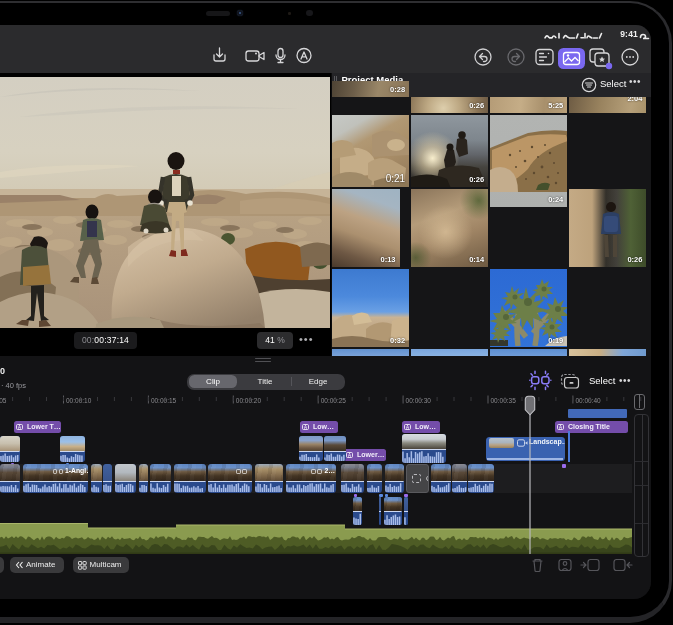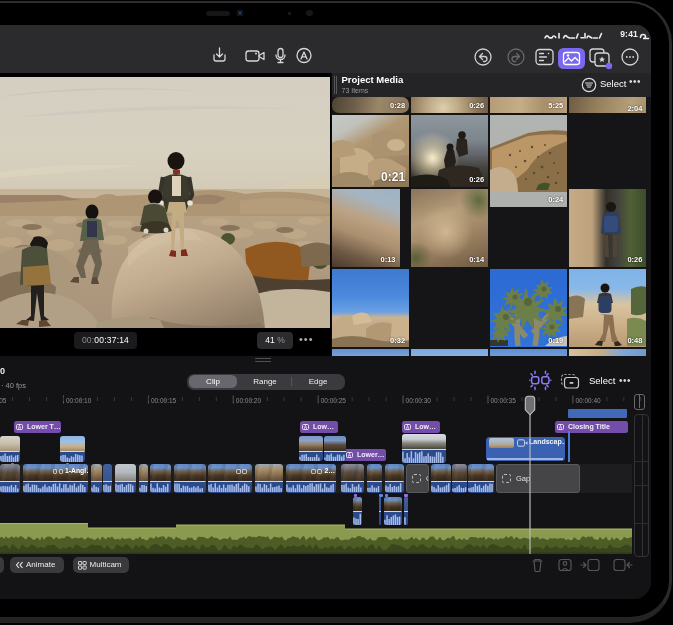--- a/index.html
+++ b/index.html
@@ -216,43 +216,43 @@
 <div class="abs" style="left:10px;top:1px;color:#fff;font-size:9.5px;font-weight:bold;">Project Media</div>
 <div class="abs" style="left:10px;top:13.5px;color:#98989d;font-size:7px;">73 Items</div>
 <svg class="abs" style="left:249.5px;top:4px;" width="16" height="16" viewBox="0 0 16 16">
 <circle cx="8" cy="8" r="6.7" fill="none" stroke="#d8d8da" stroke-width="1.2"></circle>
 <path d="M4.5,6 h7 M5.5,8 h5 M6.5,10 h3" stroke="#d8d8da" stroke-width="1.1" stroke-linecap="round"></path>
       </svg>
 <div class="abs" style="left:268.5px;top:5px;color:#fff;font-size:9.5px;">Select</div>
 <div class="abs" style="left:297.5px;top:3px;color:#d8d8da;font-size:10px;letter-spacing:0.5px;">•••</div>
 </div>
 
-<div class="abs" style="left:331.5px;top:72.0px;width:77.6px;height:15.5px;background:linear-gradient(100deg,#4e4334 0%,#6e5f4a 30%,#9a8768 60%,#887356 100%);overflow:hidden;border-radius:7px;">
+<div class="abs" style="left:331.5px;top:56px;width:77.6px;height:15.5px;background:linear-gradient(100deg,#4e4334 0%,#6e5f4a 30%,#9a8768 60%,#887356 100%);overflow:hidden;">
       <div style="position:absolute;right:4px;bottom:2.5px;color:#fff;font-size:7.5px;font-weight:bold;text-shadow:0 0 2px rgba(0,0,0,0.8);">0:28</div>
     </div>
 <div class="abs" style="left:410.6px;top:72.0px;width:77.6px;height:15.5px;background:radial-gradient(circle at 42% 70%,#ddceac 0%,#bda883 35%,#8a7456 75%,#6e5c46 100%);overflow:hidden;">
       <div style="position:absolute;right:4px;bottom:2.5px;color:#fff;font-size:7.5px;font-weight:bold;text-shadow:0 0 2px rgba(0,0,0,0.8);">0:26</div>
     </div>
 <div class="abs" style="left:489.7px;top:72.0px;width:77.6px;height:15.5px;background:linear-gradient(95deg,#b59c77 0%,#c5ad87 40%,#a8906c 70%,#b89f79 100%);overflow:hidden;">
       <div style="position:absolute;right:4px;bottom:2.5px;color:#fff;font-size:7.5px;font-weight:bold;text-shadow:0 0 2px rgba(0,0,0,0.8);text-align:center;">5:25</div>
     </div>
 <div class="abs" style="left:568.8px;top:72.0px;width:77.6px;height:15.5px;background:linear-gradient(100deg,#6e5c44 0%,#98825e 40%,#b6a07a 80%,#a8926a 100%);overflow:hidden;">
-      <div style="position:absolute;right:4px;bottom:0;color:#fff;font-size:7.5px;font-weight:bold;text-shadow:0 0 2px rgba(0,0,0,0.8);text-align:center;">2:04</div>
+      <div style="position:absolute;right:4px;bottom:10px;color:#fff;font-size:7.5px;font-weight:bold;text-shadow:0 0 2px rgba(0,0,0,0.8);text-align:center;">2:04</div>
     </div>
 <div class="abs" style="left:331.5px;top:89.5px;width:77.6px;height:72.0px;background:linear-gradient(150deg,#c6c9c6 0%,#c0c1bb 20%,#b19873 38%,#a98e68 62%,#8f775a 100%);overflow:hidden;">
       <svg width="77.6" height="77.5" viewBox="0 0 77.6 77.5" style="position:absolute;left:0;top:0;">
 <path d="M40,20 q14,-8 26,-2 l12,8 v14 l-38,2 z" fill="#ab9270"></path>
 <path d="M8,40 q10,-10 22,-6 q10,3 13,12 l-3,14 -32,2 z" fill="#c5ad88"></path>
 <path d="M36,48 q12,-8 24,-3 l14,8 -2,16 -36,1 z" fill="#b89f7a"></path>
 <path d="M0,62 q14,-8 30,-3 l10,7 -2,12 h-38 z" fill="#a08a68"></path>
 <path d="M42,66 q14,-6 30,-1 l6,5 -1,8 h-35 z" fill="#8f7857"></path>
 <ellipse cx="64" cy="30" rx="9" ry="6" fill="#c9b28c"></ellipse>
 <path d="M0,28 q10,-6 20,0 l4,12 -24,4 z" fill="#b59c76"></path>
 </svg>
-      <div style="position:absolute;right:4px;bottom:2.5px;color:#fff;font-size:12px;font-weight:bold;text-shadow:0 0 2px rgba(0,0,0,0.8);">0:21</div>
+      <div style="position:absolute;right:4px;bottom:2.5px;color:#fff;font-size:10px;font-weight:normal;text-shadow:0 0 2px rgba(0,0,0,0.8);">0:21</div>
     </div>
 <div class="abs" style="left:410.6px;top:89.5px;width:77.6px;height:72.0px;background:radial-gradient(circle at 28% 60%, rgba(248,238,205,1) 0%, rgba(230,212,170,0.6) 16%, rgba(0,0,0,0) 38%),linear-gradient(180deg,#8f979e 0%,#7e868d 35%,#62656a 55%,#46443f 72%,#2e2b26 100%);overflow:hidden;">
       <svg width="77.6" height="77.5" viewBox="0 0 77.6 77.5" style="position:absolute;left:0;top:0;">
 <path d="M36,35 q4,-3 7,0 l2,12 -4,10 -6,0 -2,-12 z" fill="#241f1a"></path>
 <circle cx="39" cy="32" r="3.5" fill="#1c1813"></circle>
 <path d="M46,24 l6,-2 4,3 1,14 -9,3 -3,-8 z" fill="#2a241e"></path>
 <circle cx="51" cy="20" r="3.8" fill="#201b15"></circle>
 <path d="M28,55 q20,-8 40,-2 l10,24 h-55 z" fill="#2e2820"></path>
 <path d="M0,62 q18,-6 36,2 l6,14 h-42 z" fill="#1f1b15"></path>
 </svg>
@@ -329,46 +329,33 @@
 <circle cx="38" cy="33" r="4"></circle>
           <circle cx="16" cy="48" r="3"></circle>
           <circle cx="68" cy="40" r="3"></circle>
 <circle cx="54" cy="20" r="2.5"></circle>
           <circle cx="25" cy="28" r="2.5"></circle>
           <circle cx="62" cy="58" r="2.5"></circle>
 </g>
 </svg>
       <div style="position:absolute;right:4px;bottom:2.5px;color:#fff;font-size:7.5px;font-weight:bold;text-shadow:0 0 2px rgba(0,0,0,0.8);">0:19</div>
     </div>
-<div class="abs" style="left:568.8px;top:243.5px;width:77.6px;height:78.5px;background:linear-gradient(180deg,#7fb3e8 0%,#88b8e8 25%,#d9c3a0 45%,#cdb28b 70%,#b89a73 100%);overflow:hidden;">
-      <svg width="77.6" height="77.5" viewBox="0 0 77.6 77.5" style="position:absolute;left:0;top:0;">
-<path d="M62,20 q8,-4 15,-2 v26 q-8,4 -15,1 z" fill="#55663a"></path>
-<path d="M58,50 q10,-3 19,2 v25 h-19 z" fill="#7a8a50"></path>
-<path d="M0,28 q10,-4 16,2 l-2,18 -14,2 z" fill="#8a7456"></path>
-<circle cx="36" cy="19" r="4.5" fill="#1a1410"></circle>
-<path d="M30,25 q6,-3 12,0 l2,9 -16,0 z" fill="#3e3428"></path>
-<rect x="29.5" y="27" width="13" height="17" rx="4" fill="#2c3e62"></rect>
-<path d="M31,45 l4,1 -1,18 -4,8 6,1 4,-18 3,18 6,-1 -3,-8 -2,-18 z" fill="#8a7050"></path>
-<path d="M29,72 l-3,4 7,1 1,-5 z M45,73 l1,5 7,-2 -4,-4 z" fill="#33291e"></path>
-</svg>
-      <div style="position:absolute;right:4px;bottom:2.5px;color:#fff;font-size:7.5px;font-weight:bold;text-shadow:0 0 2px rgba(0,0,0,0.8);">0:48</div>
-    </div>
 <div class="abs" style="left:331.5px;top:324.0px;width:77.6px;height:7.0px;background:linear-gradient(180deg,#6292d0,#7aa2d8);overflow:hidden;"></div>
 <div class="abs" style="left:410.6px;top:324.0px;width:77.6px;height:7.0px;background:linear-gradient(180deg,#7aa6de,#8ab2e2);overflow:hidden;"></div>
 <div class="abs" style="left:489.7px;top:324.0px;width:77.6px;height:7.0px;background:linear-gradient(180deg,#5d8fd2,#6f9cd8);overflow:hidden;"></div>
 <div class="abs" style="left:568.8px;top:324.0px;width:77.6px;height:7.0px;background:linear-gradient(90deg,#d8c29c 0%,#c8ae84 40%,#7fa6d8 70%,#6f9ace 100%);overflow:hidden;"></div>
 <div class="abs" style="left:0;top:331px;width:651px;height:243px;background:#131315;"></div>
 <div class="abs" style="left:255px;top:332.5px;width:16px;height:1.5px;background:#505054;border-radius:1px;"></div>
 <div class="abs" style="left:255px;top:335.5px;width:16px;height:1.5px;background:#505054;border-radius:1px;"></div>
 <div class="abs" style="left:0;top:341px;color:#ececec;font-size:9px;font-weight:bold;">0</div>
 <div class="abs" style="left:1px;top:356px;color:#98989d;font-size:7.5px;">· 40 fps</div>
 <div class="abs" style="left:187px;top:348.5px;width:158px;height:16px;background:#3b3b3f;border-radius:7px;">
  <div style="position:absolute;left:2px;top:1.5px;width:48px;height:13px;background:#67676d;border-radius:5.5px;"></div>
  <div style="position:absolute;left:2px;top:0;width:48px;height:16px;color:#fff;font-size:8px;line-height:16px;text-align:center;">Clip</div>
- <div style="position:absolute;left:52px;top:0;width:52px;height:16px;color:#f0f0f0;font-size:8px;line-height:16px;text-align:center;">Range</div>
+ <div style="position:absolute;left:52px;top:0;width:52px;height:16px;color:#f0f0f0;font-size:8px;line-height:16px;text-align:center;">Title</div>
  <div style="position:absolute;left:104px;top:3.5px;width:1px;height:9px;background:#55555a;"></div>
  <div style="position:absolute;left:106px;top:0;width:50px;height:16px;color:#f0f0f0;font-size:8px;line-height:16px;text-align:center;">Edge</div>
 </div>
 <svg class="abs" style="left:529px;top:343.5px;" width="23" height="23" viewBox="0 0 23 23">
 <g stroke="#8a7cf8" stroke-width="1.5" fill="none">
 <rect x="2.6" y="7.8" width="7.2" height="7" rx="2.2"></rect>
 <rect x="12.8" y="7.8" width="7.2" height="7" rx="2.2"></rect>
 <path d="M6,2.2 v2.2 M6,18.2 v2.2 M16.5,2.2 v2.2 M16.5,18.2 v2.2 M0.8,11.3 h0.1 M21.8,11.3 h0.1 M2,4.8 l1.4,1.4 M19.2,4.8 l-1.4,1.4 M2,17.8 l1.4,-1.4 M19.2,17.8 l-1.4,-1.4" stroke-linecap="round"></path>
 </g>
     </svg>
@@ -642,24 +629,20 @@
       <div style="position:absolute;left:0;top:0;width:26px;height:17.099999999999998px;background:repeating-linear-gradient(100deg, rgba(30,22,14,0.10) 0 4px, rgba(255,255,255,0.03) 4px 8px, rgba(0,0,0,0) 8px 14px),linear-gradient(180deg,#5f87c4 0%,#6a90c8 22%,#6e5a42 45%,#443524 70%,#32251a 100%);"></div>
       <svg style="position:absolute;left:0;top:17.099999999999998px;" width="26" height="11.400000000000002" viewBox="0 0 26 11.400000000000002">
         <rect width="26" height="1" fill="#ccd8f2"></rect>
         <path d="M0.2,11.4 h1.5 v-4.3 h-1.5 z M2.3,11.4 h1.5 v-5.0 h-1.5 z M4.4,11.4 h1.5 v-5.5 h-1.5 z M6.5,11.4 h1.5 v-8.7 h-1.5 z M8.6,11.4 h1.5 v-6.5 h-1.5 z M10.7,11.4 h1.5 v-7.7 h-1.5 z M12.8,11.4 h1.5 v-4.4 h-1.5 z M14.9,11.4 h1.5 v-6.6 h-1.5 z M17.0,11.4 h1.5 v-8.4 h-1.5 z M19.1,11.4 h1.5 v-6.7 h-1.5 z M21.2,11.4 h1.5 v-8.9 h-1.5 z M23.3,11.4 h1.5 v-8.6 h-1.5 z " fill="#a8bce8"></path>
       </svg>
     </div>
 <div class="abs" style="left:406px;top:439px;width:22.5px;height:28.5px;background:#454547;border-radius:3px;border:1px solid #5a5a5e;overflow:hidden;">
       <div style="position:absolute;left:5px;top:9px;width:9px;height:9px;border:1.1px dashed #b8b8bc;border-radius:2px;"></div>
       <div style="position:absolute;left:19px;top:0;height:28.5px;line-height:28.5px;color:#e2e2e4;font-size:7.5px;">G</div>
     </div>
-<div class="abs" style="left:496px;top:439px;width:84px;height:28.5px;background:#454547;border-radius:3px;border:1px solid #5a5a5e;overflow:hidden;">
-      <div style="position:absolute;left:5px;top:9px;width:9px;height:9px;border:1.1px dashed #b8b8bc;border-radius:2px;"></div>
-      <div style="position:absolute;left:19px;top:0;height:28.5px;line-height:28.5px;color:#e2e2e4;font-size:7.5px;">Gap</div>
-    </div>
 <div class="abs" style="left:352.5px;top:471.5px;width:9.5px;height:28.0px;background:#2a4a8c;border-radius:2.5px;overflow:hidden;">
       <div style="position:absolute;left:0;top:0;width:9.5px;height:14.0px;background:repeating-linear-gradient(100deg, rgba(30,22,14,0.10) 0 4px, rgba(255,255,255,0.03) 4px 8px, rgba(0,0,0,0) 8px 14px),linear-gradient(180deg,#5f87c4 0%,#6a90c8 22%,#6e5a42 45%,#443524 70%,#32251a 100%);"></div>
       <svg style="position:absolute;left:0;top:14.0px;" width="9.5" height="14.0" viewBox="0 0 9.5 14.0">
         <rect width="9.5" height="1" fill="#ccd8f2"></rect>
         <path d="M0.2,14.0 h1.5 v-7.6 h-1.5 z M2.3,14.0 h1.5 v-6.5 h-1.5 z M4.4,14.0 h1.5 v-6.1 h-1.5 z M6.5,14.0 h1.5 v-11.2 h-1.5 z " fill="#a8bce8"></path>
       </svg>
     </div>
 <div class="abs" style="left:379px;top:471.5px;width:2px;height:28.0px;background:#2a4a8c;border-radius:1px;overflow:hidden;">
       <div style="position:absolute;left:0;top:0;width:2px;height:14.0px;background:linear-gradient(180deg,#41619e 0%,#38538c 100%);"></div>
       <svg style="position:absolute;left:0;top:14.0px;" width="2" height="14.0" viewBox="0 0 2 14.0">

